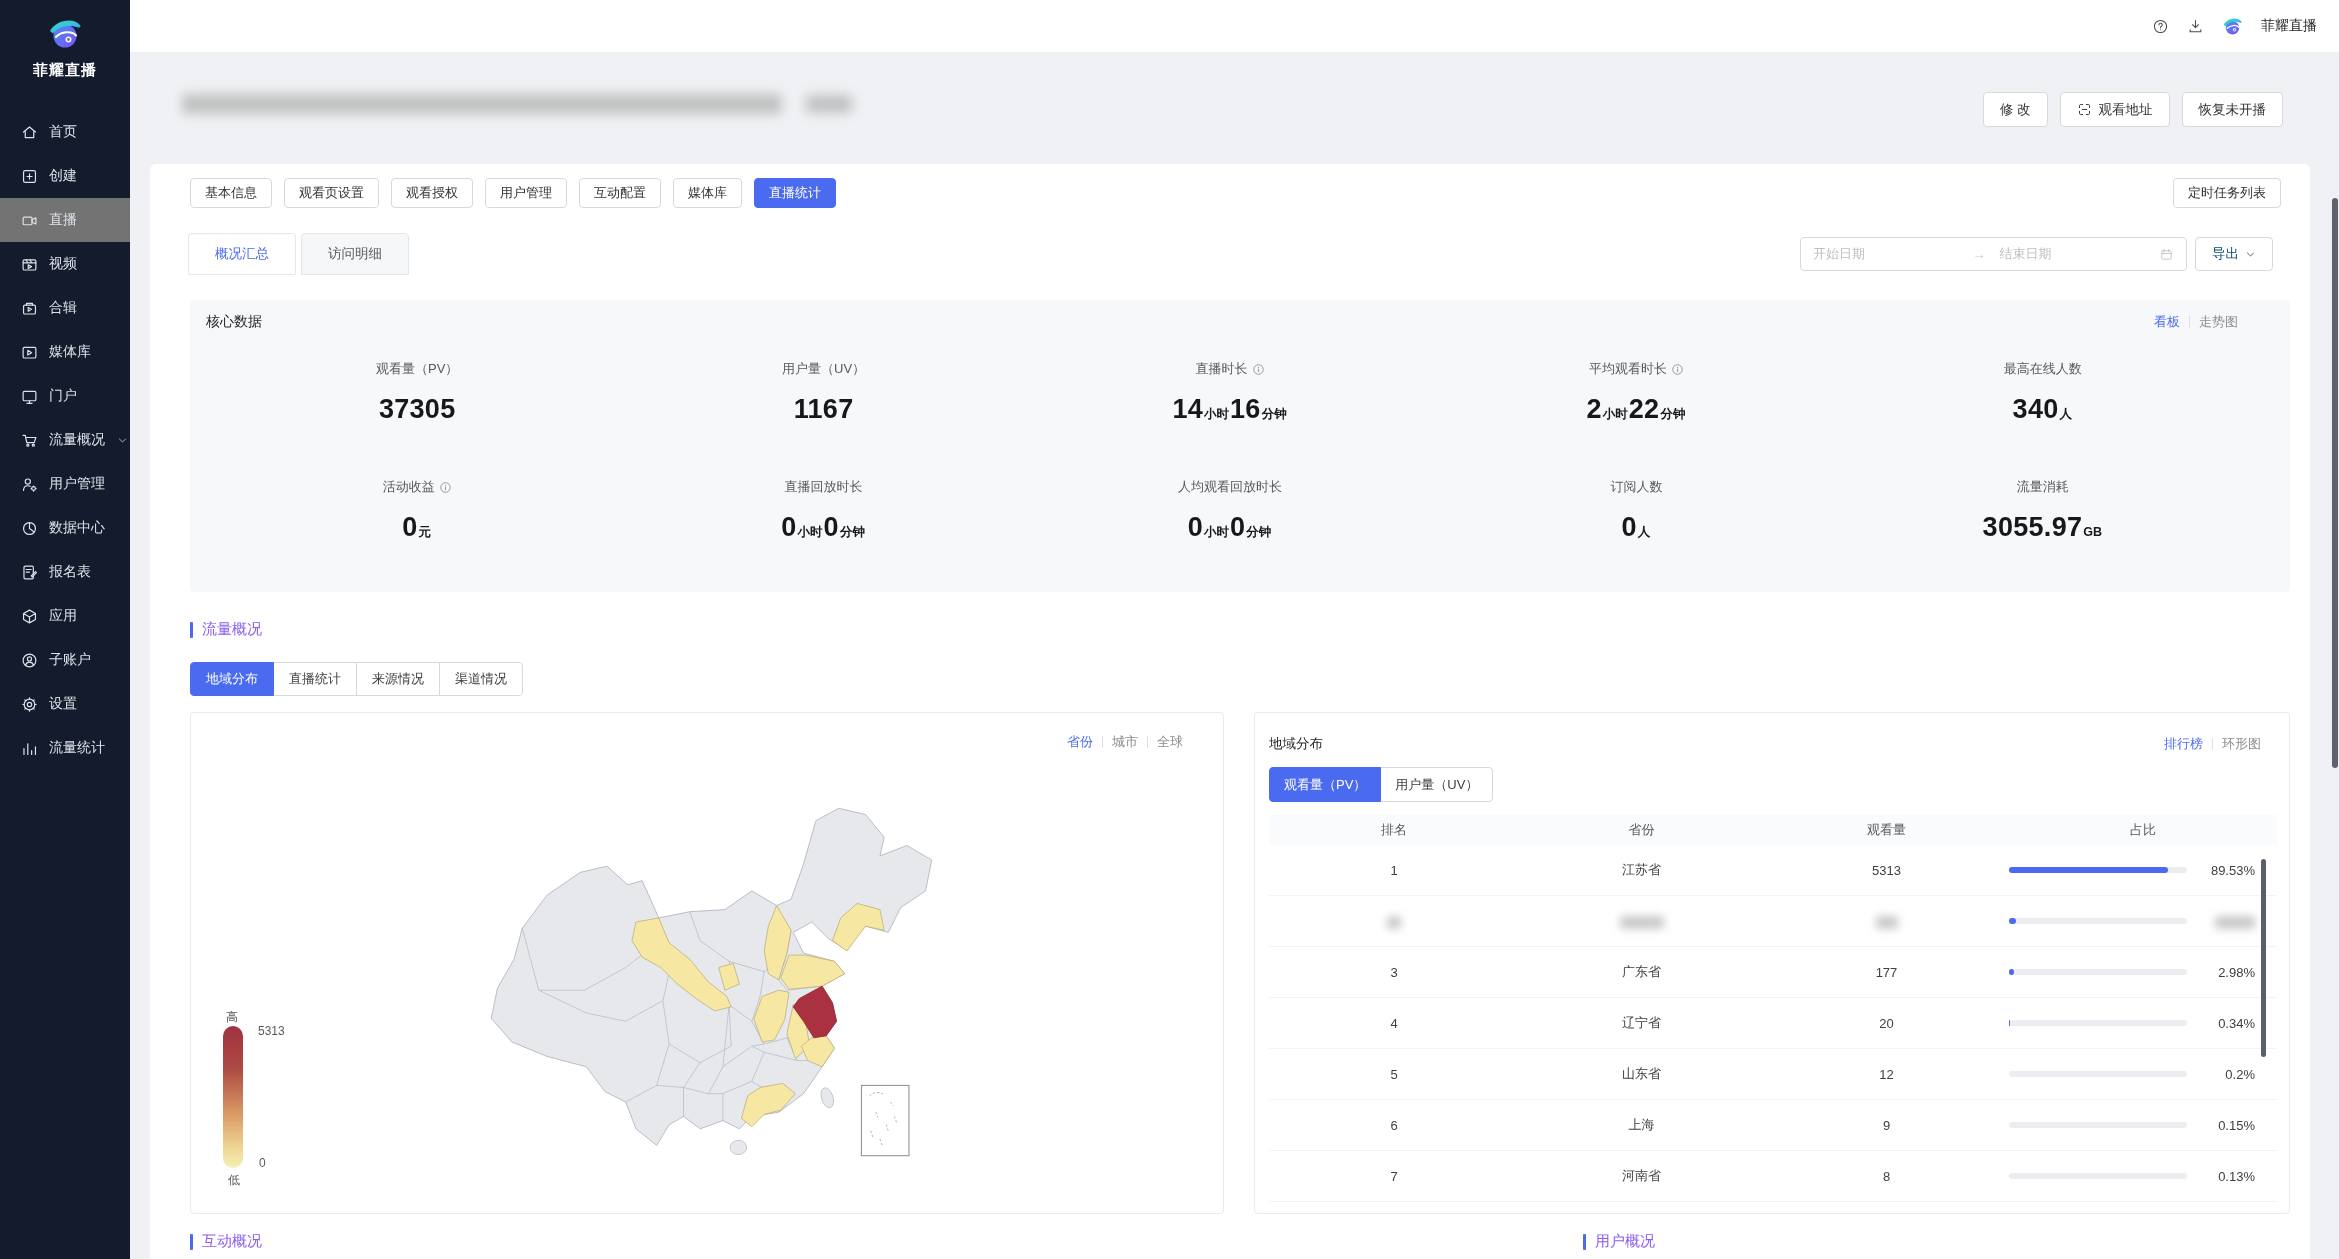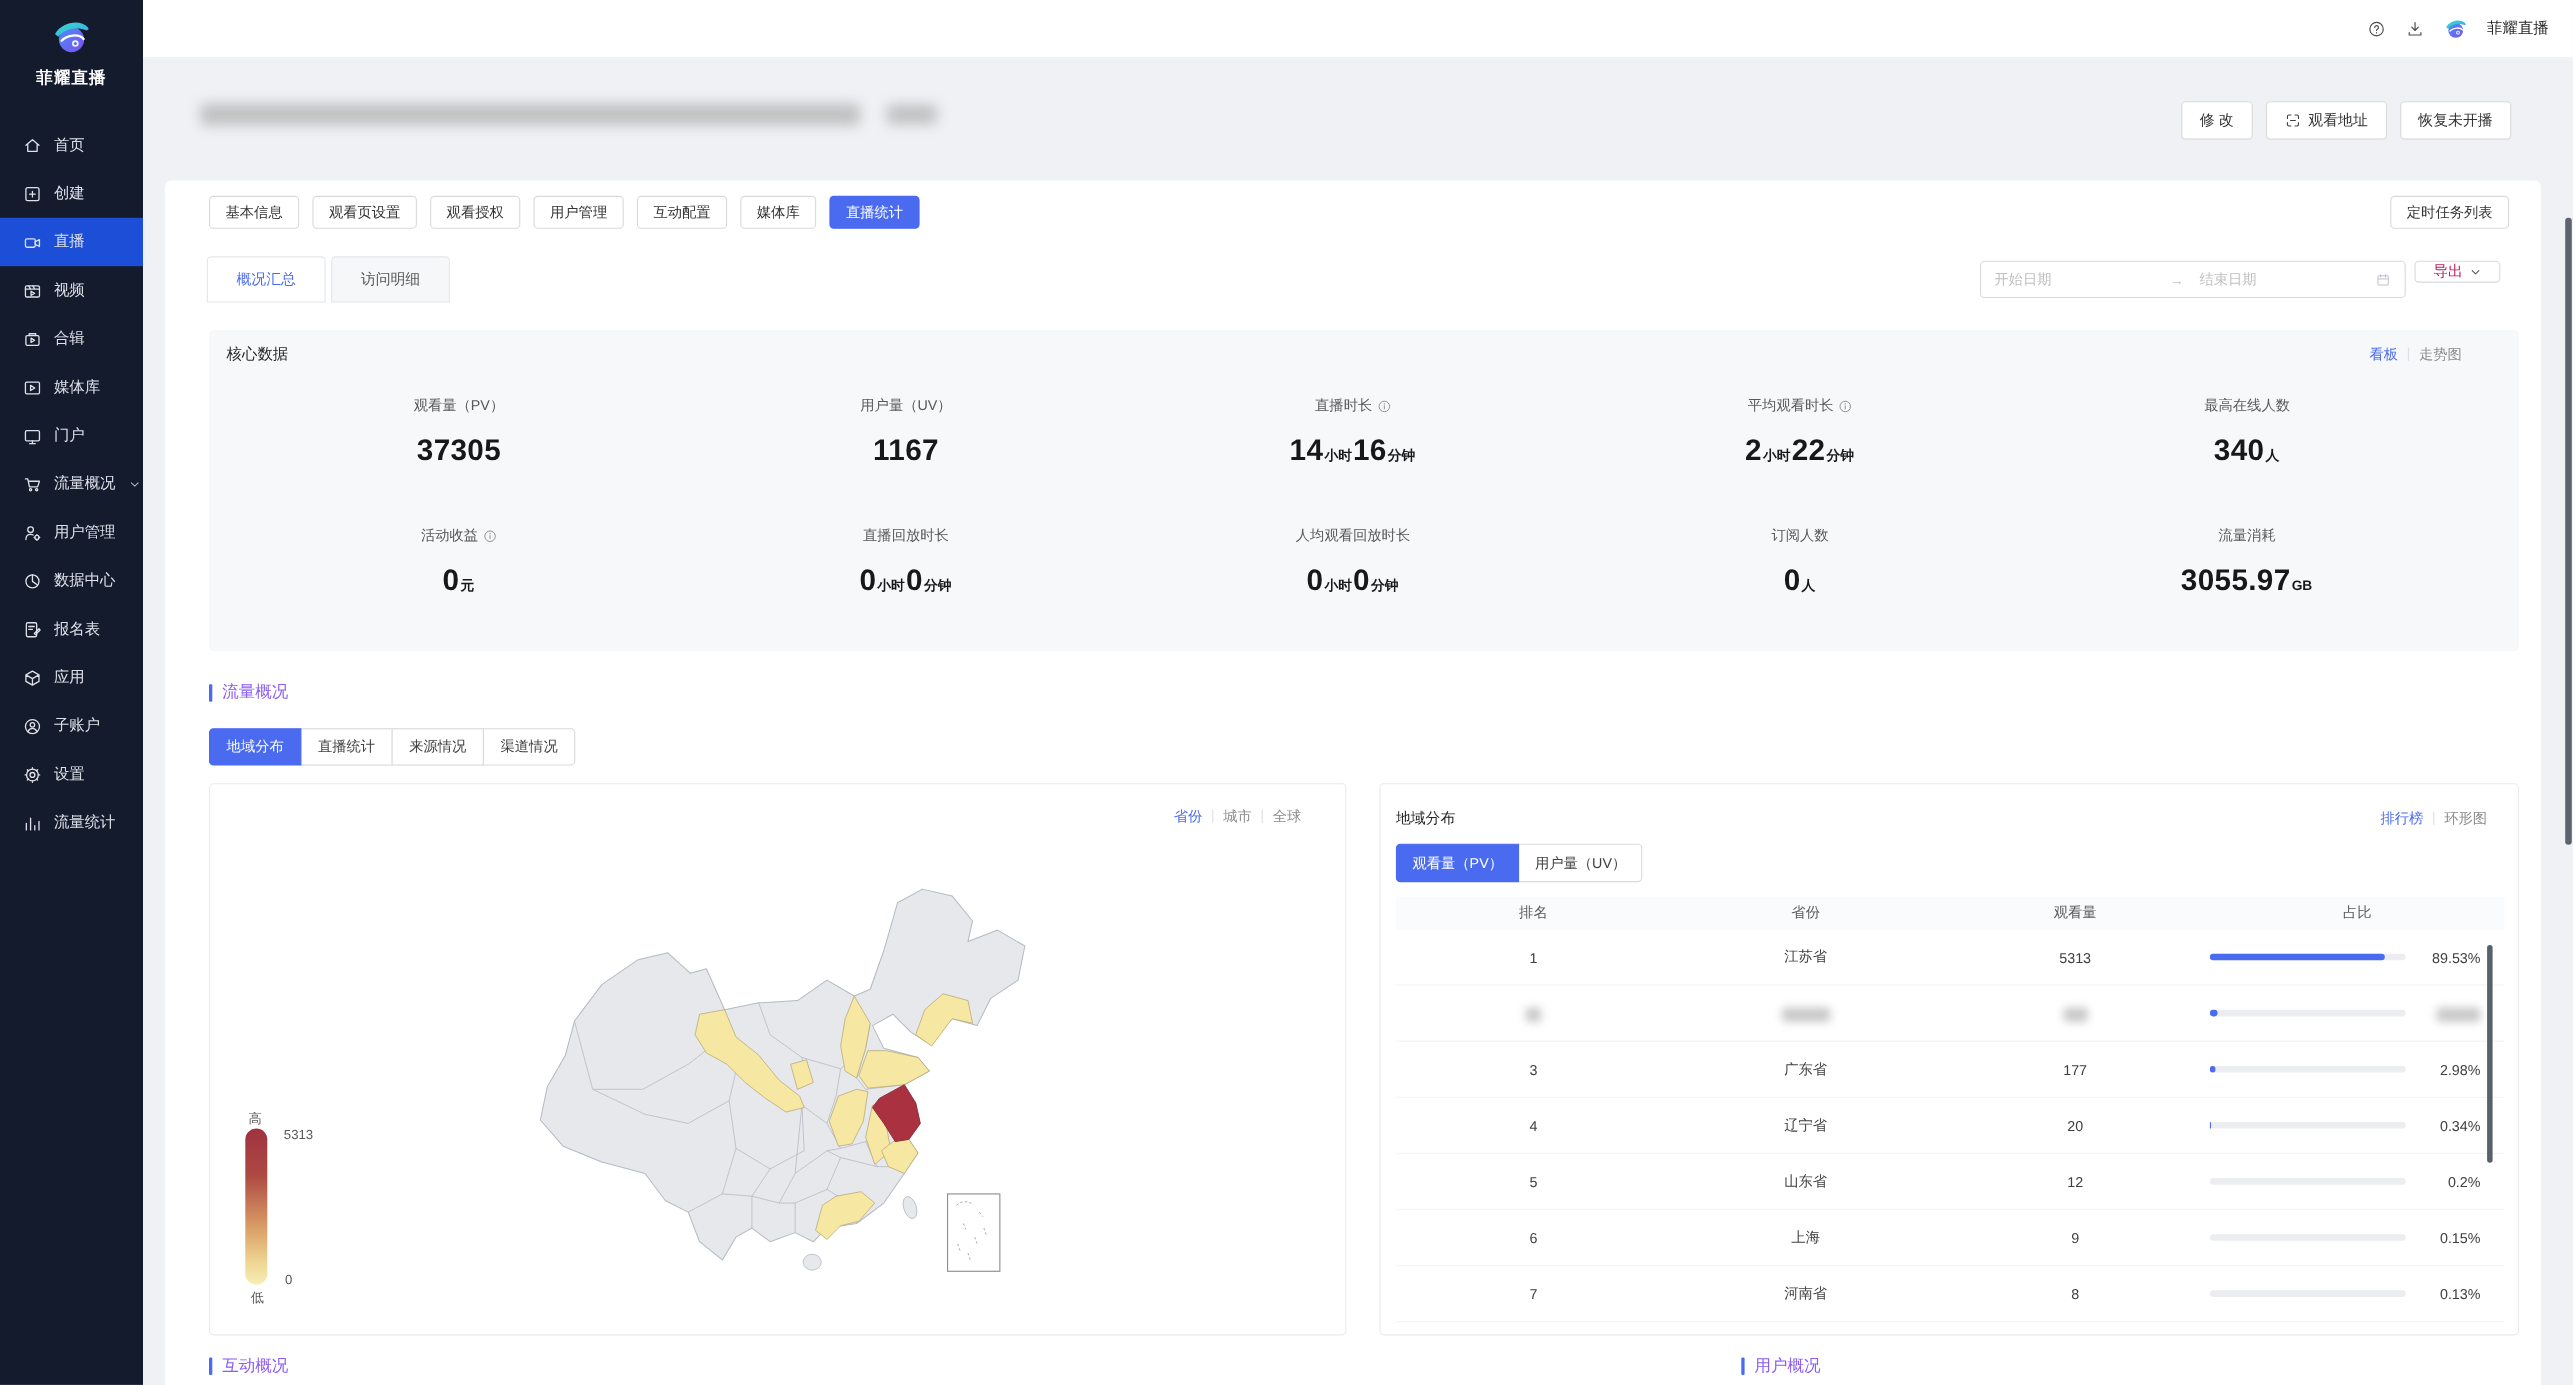--- a/index.html
+++ b/index.html
@@ -10,21 +10,21 @@
     -webkit-font-smoothing:antialiased;
   }
   svg{display:block;}
   
   .sidebar{position:absolute;left:0;top:0;width:130px;height:1259px;background:#141b2c;z-index:5;}
   .logo-wrap{padding-top:16px;display:flex;flex-direction:column;align-items:center;}
   .logo-mark{width:36px;height:36px;}
   .brand-name{margin-top:9px;color:#fff;font-size:15px;font-weight:bold;letter-spacing:1px;}
   .side-nav{margin-top:30px;}
   .side-item{height:44px;display:flex;align-items:center;padding-left:21px;gap:11px;color:#dde1e9;font-size:14px;cursor:pointer;}
-  .side-item.active{background:#1d4ed8;}
+  .side-item.active{background:#737373;}
   .side-ic{width:17px;height:17px;color:#dde1e9;flex:none;}
   .side-chev{width:11px;height:11px;color:#aeb4bf;margin-left:1px;}
   .side-label{white-space:nowrap;}
   
   .topbar{position:absolute;left:130px;top:0;width:2209px;height:52px;background:#fff;border-bottom:1px solid #edeff2;z-index:4;}
   .topbar-right{position:absolute;right:22px;top:0;height:52px;display:flex;align-items:center;gap:18px;}
   .top-ic{width:17px;height:17px;color:#4a4a4a;cursor:pointer;}
   .logo-mini{width:21px;height:21px;}
   .account-name{font-size:14px;color:#262626;}
   
@@ -41,21 +41,21 @@
   .tab{height:30px;padding:0 14px;font-size:13px;border:1px solid #d9d9d9;border-radius:4px;background:#fff;color:#333;display:flex;align-items:center;cursor:pointer;font-family:inherit;}
   .tab.active{background:#4a6bf0;border-color:#4a6bf0;color:#fff;}
   .timer-btn{position:absolute;right:29px;top:14px;margin-left:40px;}
   .subtab-row{position:absolute;left:38px;top:69px;display:flex;gap:5px;}
   .subtab{height:40px;padding:0 26px;font-size:13.5px;display:flex;align-items:center;border:1px solid #e4e6ea;background:#f6f7f9;color:#595959;border-radius:4px 4px 0 0;cursor:pointer;}
   .subtab.active{background:#fff;color:#4a6bf0;}
   .date-range{position:absolute;left:1650px;top:73px;width:387px;height:34px;border:1px solid #d9d9d9;border-radius:4px;background:#fff;display:flex;align-items:center;padding:0 12px;box-sizing:border-box;font-size:13px;color:#bfbfbf;cursor:pointer;}
   .date-range .ph{flex:1;}
   .date-range .arrow{color:#c0c4cc;margin-right:14px;}
   .cal-ic{width:15px;height:15px;color:#c0c4cc;}
-  .export-btn{position:absolute;left:2045px;top:73px;width:78px;height:20px;border:1px solid #d9d9d9;border-radius:4px;background:#fff;display:flex;align-items:center;justify-content:center;gap:6px;font-size:13.5px;color:#be185d;cursor:pointer;font-family:inherit;}
+  .export-btn{position:absolute;left:2045px;top:73px;width:78px;height:34px;border:1px solid #d9d9d9;border-radius:4px;background:#fff;display:flex;align-items:center;justify-content:center;gap:6px;font-size:13.5px;color:#0c4a6e;cursor:pointer;font-family:inherit;}
   .chev{width:11px;height:11px;color:#595959;}
   
   .core-panel{position:absolute;left:40px;top:136px;width:2100px;height:292px;background:#f7f8fa;border-radius:4px;}
   .core-title{position:absolute;left:16px;top:13px;font-size:14px;color:#262626;}
   .toggle{display:flex;align-items:center;gap:9px;font-size:13px;color:#8c8c8c;}
   .toggle .tg{cursor:pointer;}
   .toggle .tg.on{color:#4a6bf0;}
   .tg-div{width:1px;height:12px;background:#dcdfe3;}
   .core-toggle{position:absolute;right:52px;top:13px;}
   .metric-row{position:absolute;left:24px;right:44px;display:flex;}

